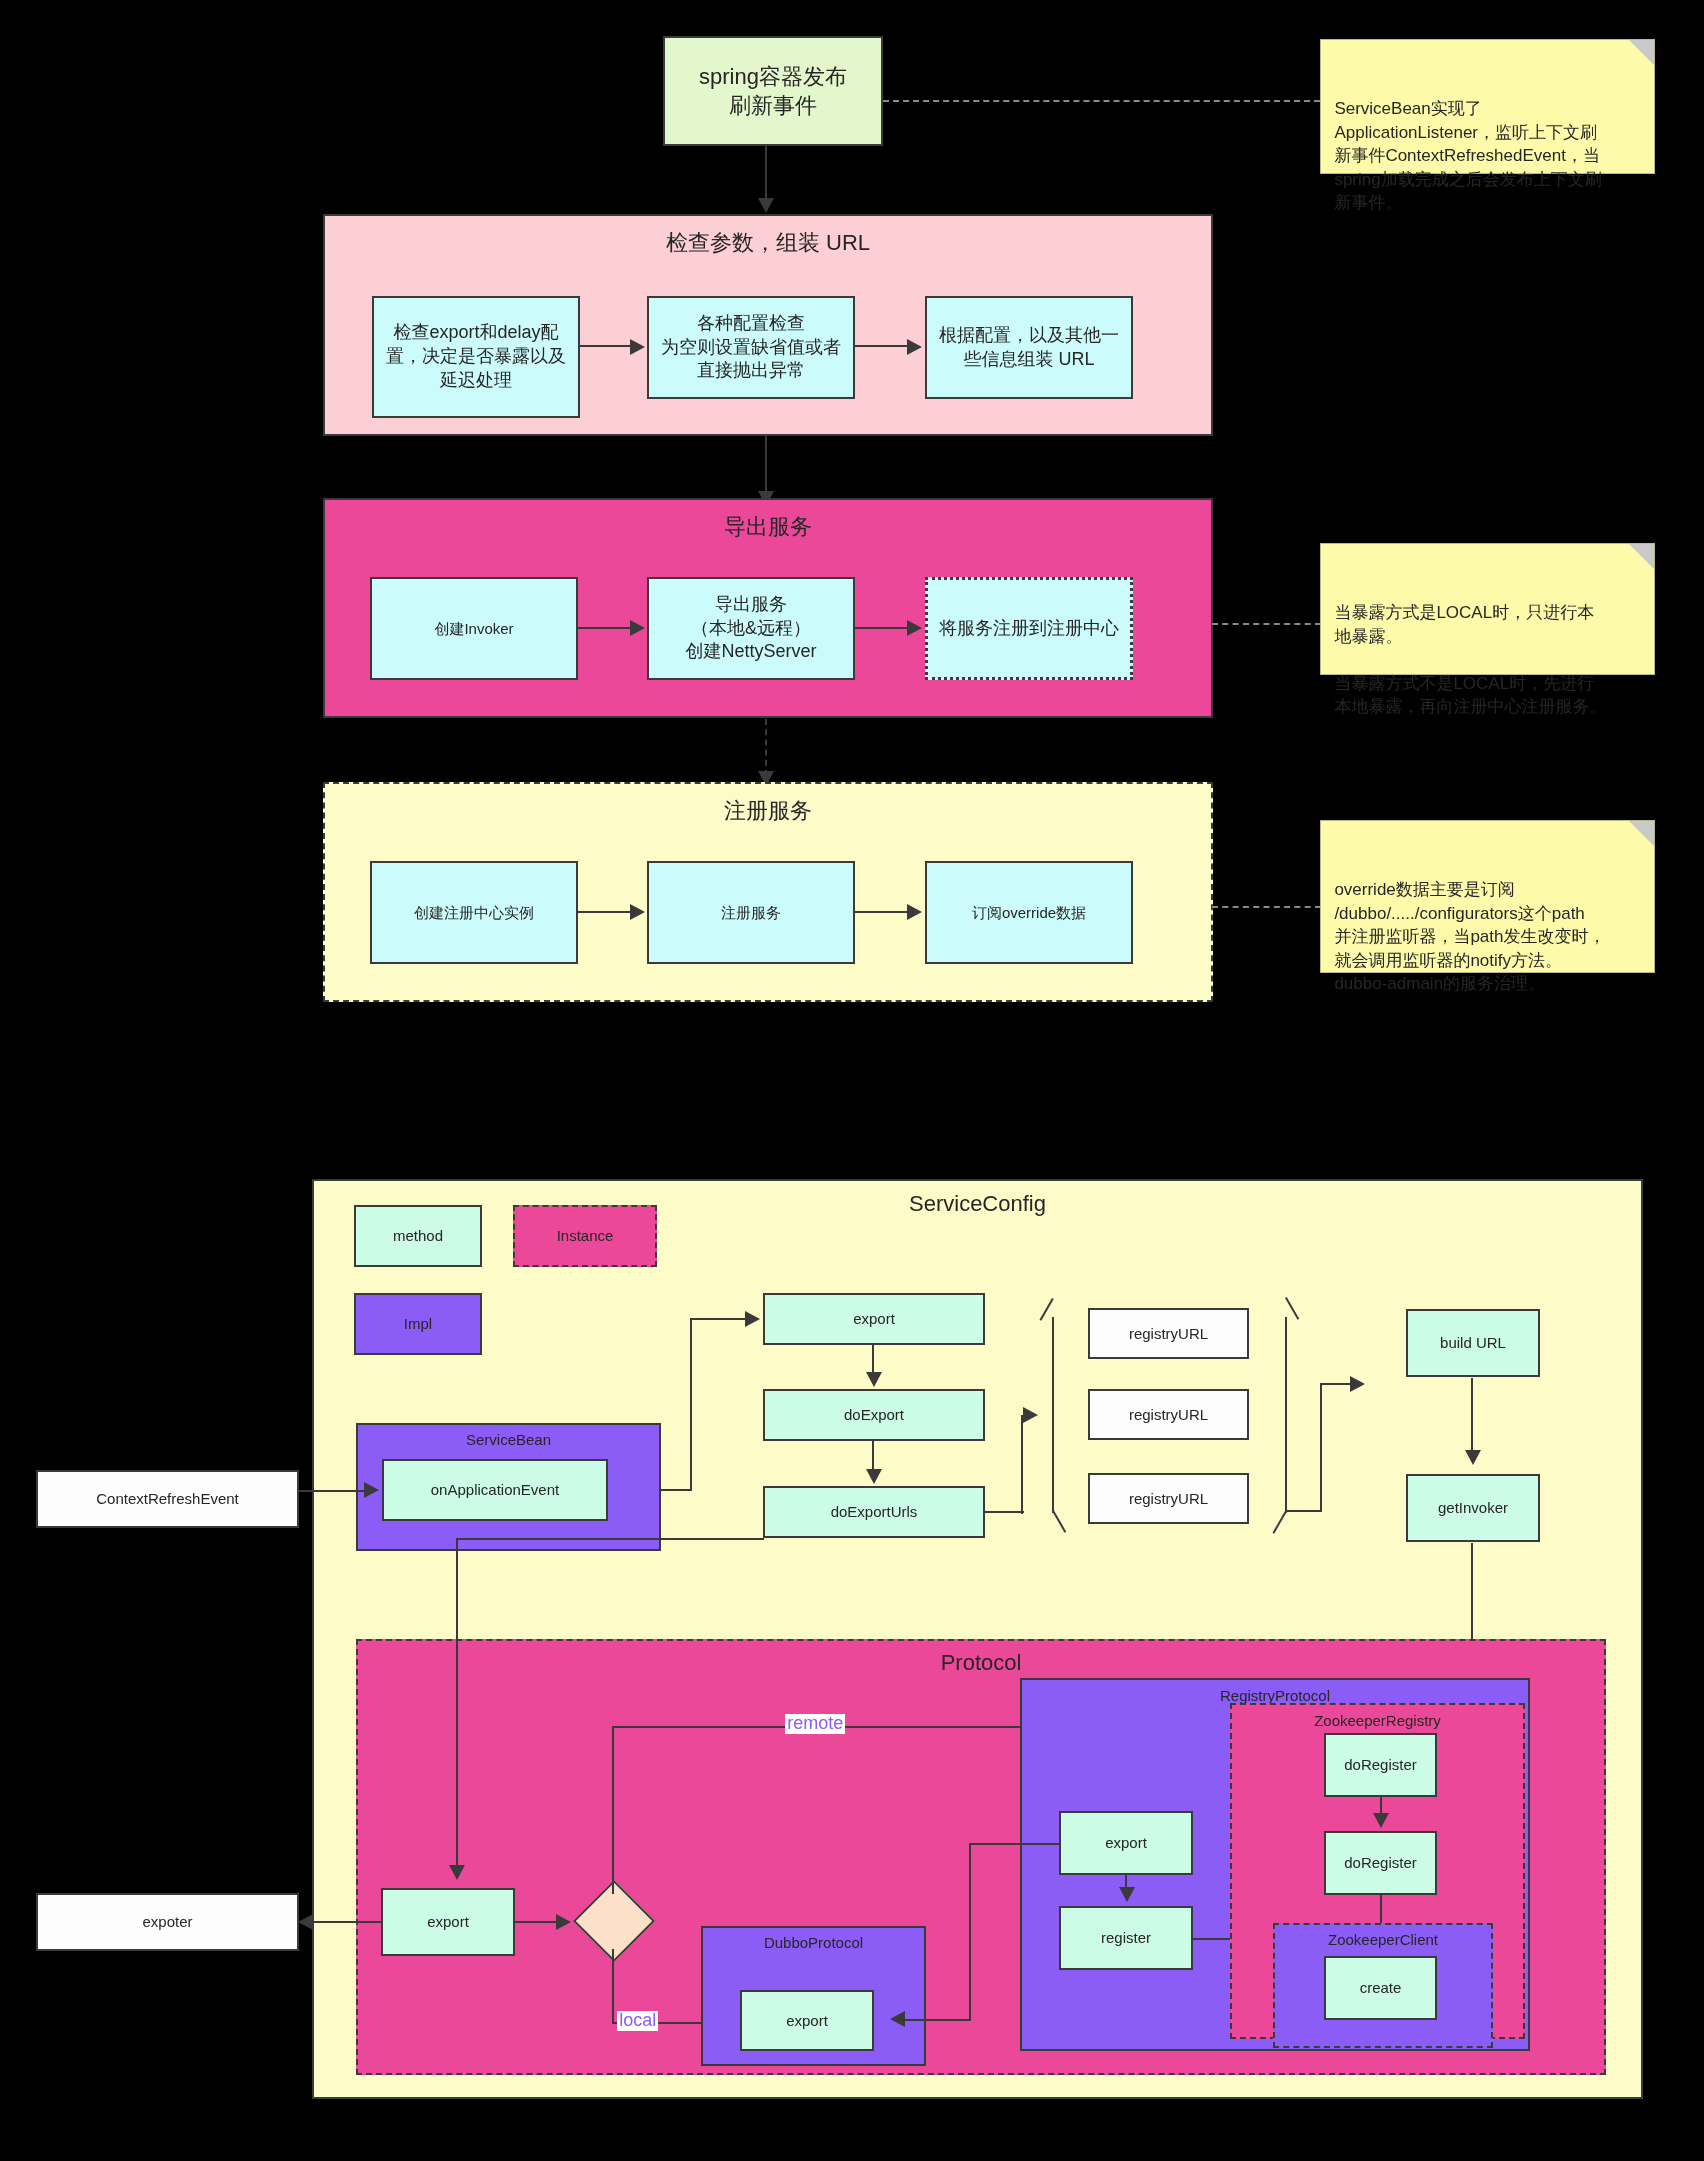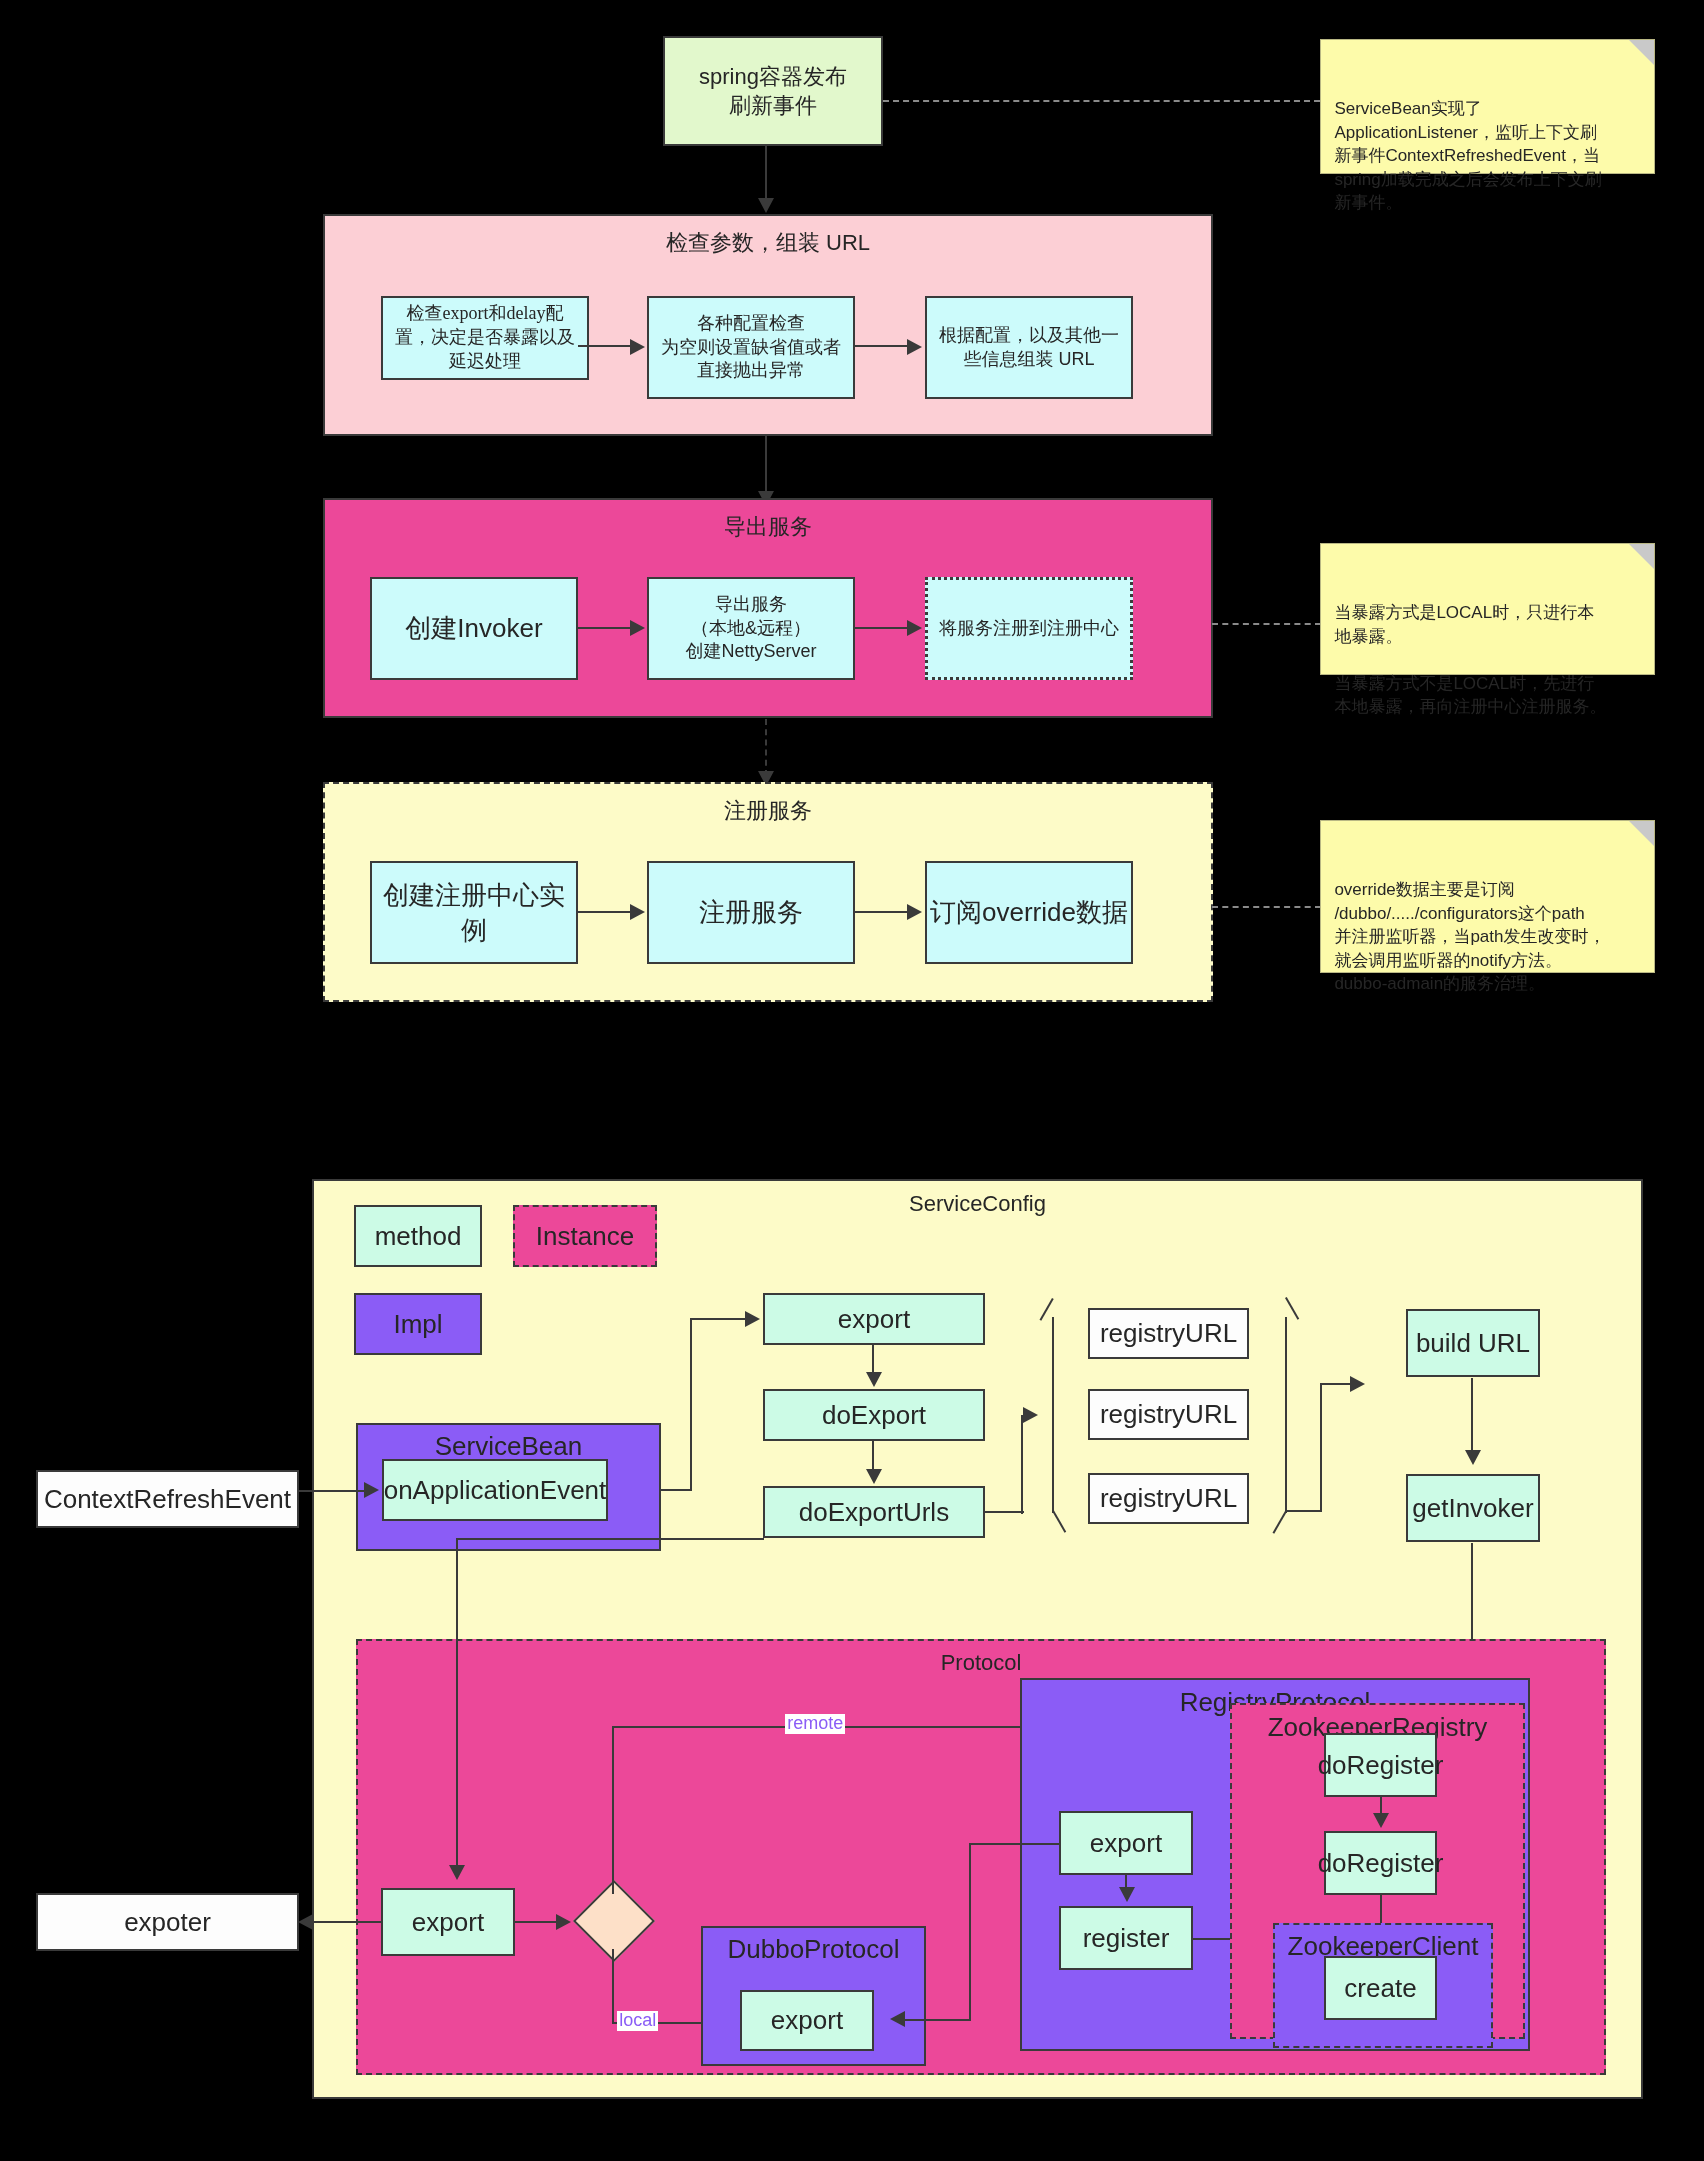--- a/index.html
+++ b/index.html
@@ -65,21 +65,21 @@
     position:absolute;background:#fff;color:#8b5cf6;
     padding:0 2.2px;line-height:1.1;
   }
 
   
   .diamond{
     position:absolute;box-sizing:border-box;
     border:2.2px solid #3a3a3a;background:#fde0c8;
     transform:rotate(45deg);
   }
-  .t26{font-size:26px;}
+  .t26{font-size:15px;}
   .t24{font-size:18px;}
   .t23{font-size:17px;}
   .t30{font-size:22px;}
 </style>
 </head>
 <body>
 
 <div id="stage">
 
   <div class="node greenb t30" style="left:663px;top:36px;width:220px;height:110px;">spring容器发布
@@ -95,21 +95,21 @@
 spring加载完成之后会发布上下文刷
 新事件。</span>
   </div>
 
   <div class="ln lnv" style="left:765px;top:146px;height:55px;"></div>
   <div class="ah ah-d" style="left:758px;top:198px;"></div>
 
   <div class="group pink" style="left:323px;top:214px;width:890px;height:222px;">
     <div class="gtitle t30" style="top:12px;">检查参数，组装 URL</div>
 
-    <div class="node cyan t24" style="left:56px;top:80px;width:208px;height:84px;font-family:Liberation Serif, serif;">检查export和delay配
+    <div class="node cyan t24" style="left:47px;top:80px;width:208px;height:122px;">检查export和delay配
 置，决定是否暴露以及
 延迟处理</div>
     <div class="node cyan t24" style="left:322px;top:80px;width:208px;height:103px;">各种配置检查
 为空则设置缺省值或者
 直接抛出异常</div>
     <div class="node cyan t24" style="left:600px;top:80px;width:208px;height:103px;">根据配置，以及其他一
 些信息组装 URL</div>
 
     <div class="ln lnh" style="left:253px;top:129px;width:54px;"></div>
     <div class="ah ah-r" style="left:305px;top:123px;"></div>

